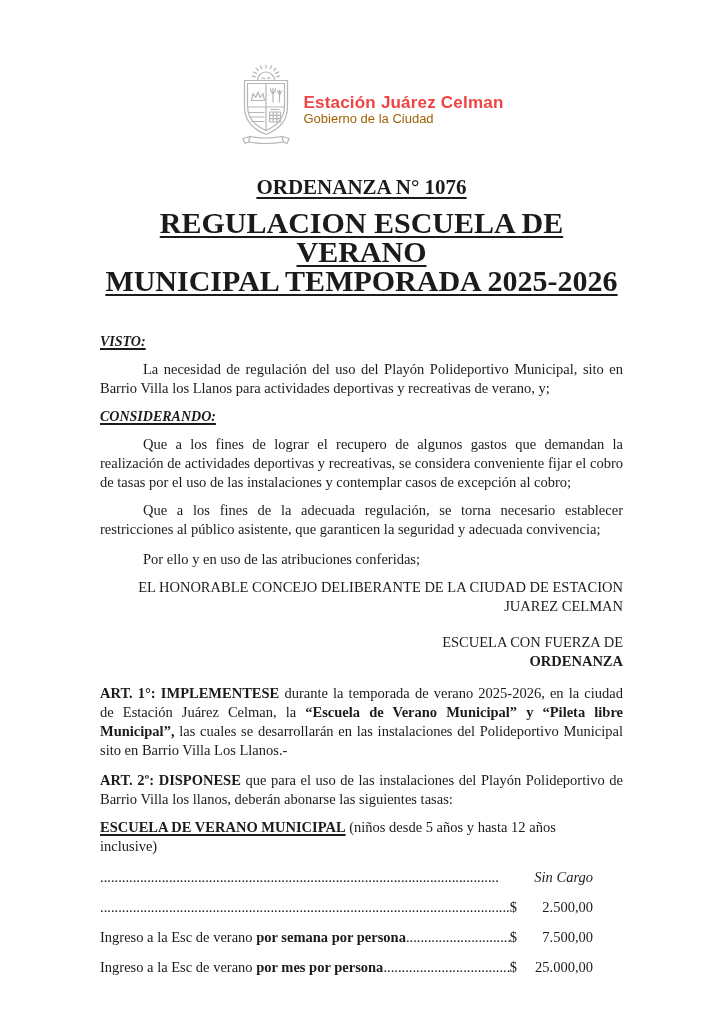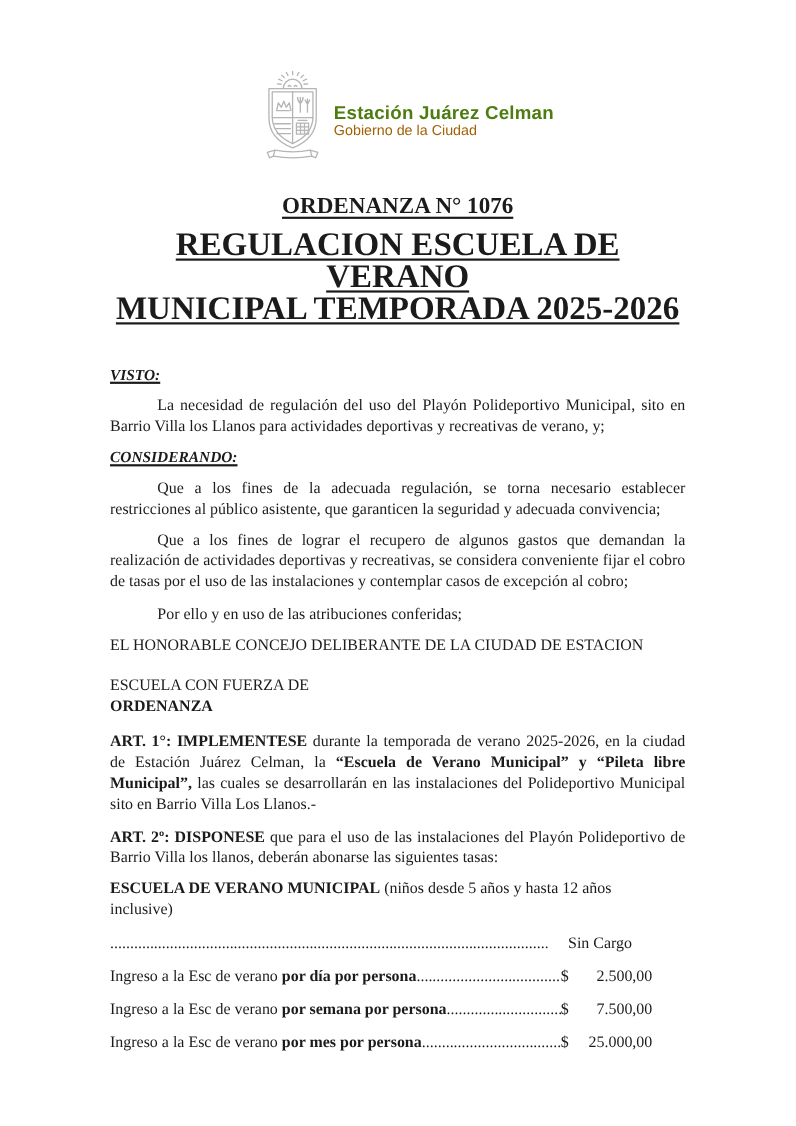--- a/index.html
+++ b/index.html
@@ -20,21 +20,21 @@
     align-items: center;
     margin-left: 18px;
   }
   .crest { width: 56px; height: 82px; flex: 0 0 auto; }
   .org-text {
     margin-left: 10px;
     margin-top: 10px;
     font-family: "Liberation Sans", "DejaVu Sans", sans-serif;
     line-height: 1.1;
   }
-  .org-name { font-size: 17px; font-weight: bold; color: #4d7c0f; letter-spacing: 0.2px; }
+  .org-name { font-size: 17px; font-weight: bold; color: #ef4444; letter-spacing: 0.2px; }
   .org-sub  { font-size: 13px; color: #a16207; }
 
   
   .title1 {
     margin-top: 28px;
     text-align: center;
     font-size: 21px;
     font-weight: bold;
     line-height: 27px;
     text-decoration: underline;
@@ -68,42 +68,43 @@
   .mt12 { margin-top: 12px; }
   .mt11 { margin-top: 11px; }
   .mt9  { margin-top: 9px; }
   p.body {
     font-size: 14.5px;
     line-height: 19px;
     text-align: justify;
   }
   p.indent { text-indent: 43px; }
   p.noj { text-align: left; margin-top: 11px; }
-  .center { text-align: left; font-size: 14.5px; line-height: 19px; }
+  .center { text-align: right; font-size: 14.5px; line-height: 19px; }
   .bold { font-weight: bold; }
 
   
   .fees-heading { font-size: 14.5px; line-height: 19px; max-width: 505px; }
   .fees-heading b {
+    text-decoration: underline;
     text-decoration-thickness: 1.5px;
     text-underline-offset: 2px;
   }
   .fee-row {
     display: flex;
     align-items: baseline;
     font-size: 14.5px;
     line-height: 19px;
     padding-right: 30px;
     margin-bottom: 11px;
   }
   .fee-label { white-space: nowrap; flex: 0 0 auto; }
   .leader { flex: 1 1 auto; overflow: hidden; white-space: nowrap; }
   .currency { flex: 0 0 auto; }
   .amount { flex: 0 0 auto; min-width: 72px; margin-left: 4px; text-align: right; }
-  .amount.wide { min-width: 95px; text-align: center; margin-left: 0; }
+  .amount.wide { min-width: 95px; margin-left: 0; font-style: italic; }
 </style>
 </head>
 <body>
 
 <div class="page">
 
   <div class="header">
     <svg class="crest" viewBox="0 0 56 82" fill="none" stroke="#b5b5b5" stroke-width="1.2" stroke-linecap="round" stroke-linejoin="round">
 
       <path d="M28 4 V1 M23.8 4.6 L22.3 1.8 M32.2 4.6 L33.7 1.8 M20.4 6.5 L18 4.3 M35.6 6.5 L38 4.3 M18.4 9.4 L15.3 8 M37.6 9.4 L40.7 8 M17.6 12.6 L14.2 12.2 M38.4 12.6 L41.8 12.2"></path>
@@ -134,45 +135,45 @@
   <div class="title1">ORDENANZA N° 1076</div>
   <div class="title23">
     <div>REGULACION ESCUELA DE VERANO</div>
     <div>MUNICIPAL TEMPORADA 2025-2026</div>
   </div>
 
   <div class="label mt37">VISTO:</div>
   <p class="body indent mt9">La necesidad de regulación del uso del Playón Polideportivo Municipal, sito en Barrio Villa los Llanos para actividades deportivas y recreativas de verano, y;</p>
 
   <div class="label mt9">CONSIDERANDO:</div>
+  <p class="body indent mt9">Que a los fines de lograr el recupero de algunos gastos que demandan la realización de actividades deportivas y recreativas, se considera conveniente fijar el cobro de tasas por el uso de las instalaciones y contemplar casos de excepción al cobro;</p>
   <p class="body indent mt9">Que a los fines de la adecuada regulación, se torna necesario establecer restricciones al público asistente, que garanticen la seguridad y adecuada convivencia;</p>
-  <p class="body indent mt9">Que a los fines de lograr el recupero de algunos gastos que demandan la realización de actividades deportivas y recreativas, se considera conveniente fijar el cobro de tasas por el uso de las instalaciones y contemplar casos de excepción al cobro;</p>
   <p class="body indent noj mt9">Por ello y en uso de las atribuciones conferidas;</p>
 
   <div class="center mt9">
     <div>EL HONORABLE CONCEJO DELIBERANTE DE LA CIUDAD DE ESTACION</div>
+    <div>JUAREZ CELMAN</div>
   </div>
   <div class="center mt17">
     <div>ESCUELA CON FUERZA DE</div>
     <div class="bold">ORDENANZA</div>
   </div>
 
   <p class="body mt13"><b>ART. 1°: IMPLEMENTESE</b><span> durante la temporada de verano 2025-2026, en la ciudad de Estación Juárez Celman, la </span><b>“Escuela de Verano Municipal” y “Pileta libre Municipal”,</b><span> las cuales se desarrollarán en las instalaciones del Polideportivo Municipal sito en Barrio Villa Los Llanos.-</span></p>
   <p class="body mt11"><b>ART. 2º: DISPONESE</b><span> que para el uso de las instalaciones del Playón Polideportivo de Barrio Villa los llanos, deberán abonarse las siguientes tasas:</span></p>
 
   <p class="fees-heading mt9"><b>ESCUELA DE VERANO MUNICIPAL</b><span> (niños desde 5 años y hasta 12 años inclusive)</span></p>
 
   <div class="fee-row mt12">
     <span class="leader">................................................................................................................................................................</span>
     <span class="currency"></span>
     <span class="amount wide">Sin Cargo</span>
   </div>
 
   <div class="fee-row">
-    <span class="fee-label"><span>Ingreso a la Esc de verano </span><b>por día por persona</b></span>
     <span class="leader">................................................................................................................................................................</span>
     <span class="currency">$</span>
     <span class="amount">2.500,00</span>
   </div>
 
   <div class="fee-row">
     <span class="fee-label"><span>Ingreso a la Esc de verano </span><b>por semana por persona</b></span>
     <span class="leader">................................................................................................................................................................</span>
     <span class="currency">$</span>
     <span class="amount">7.500,00</span>

